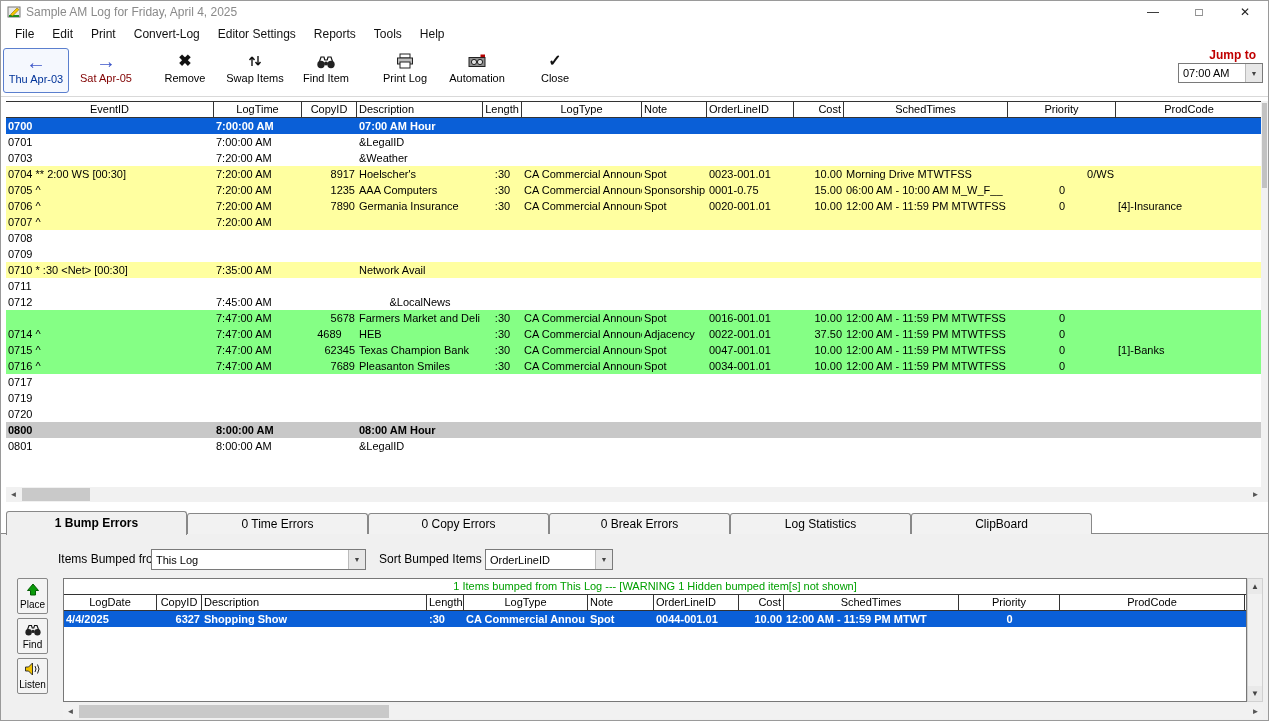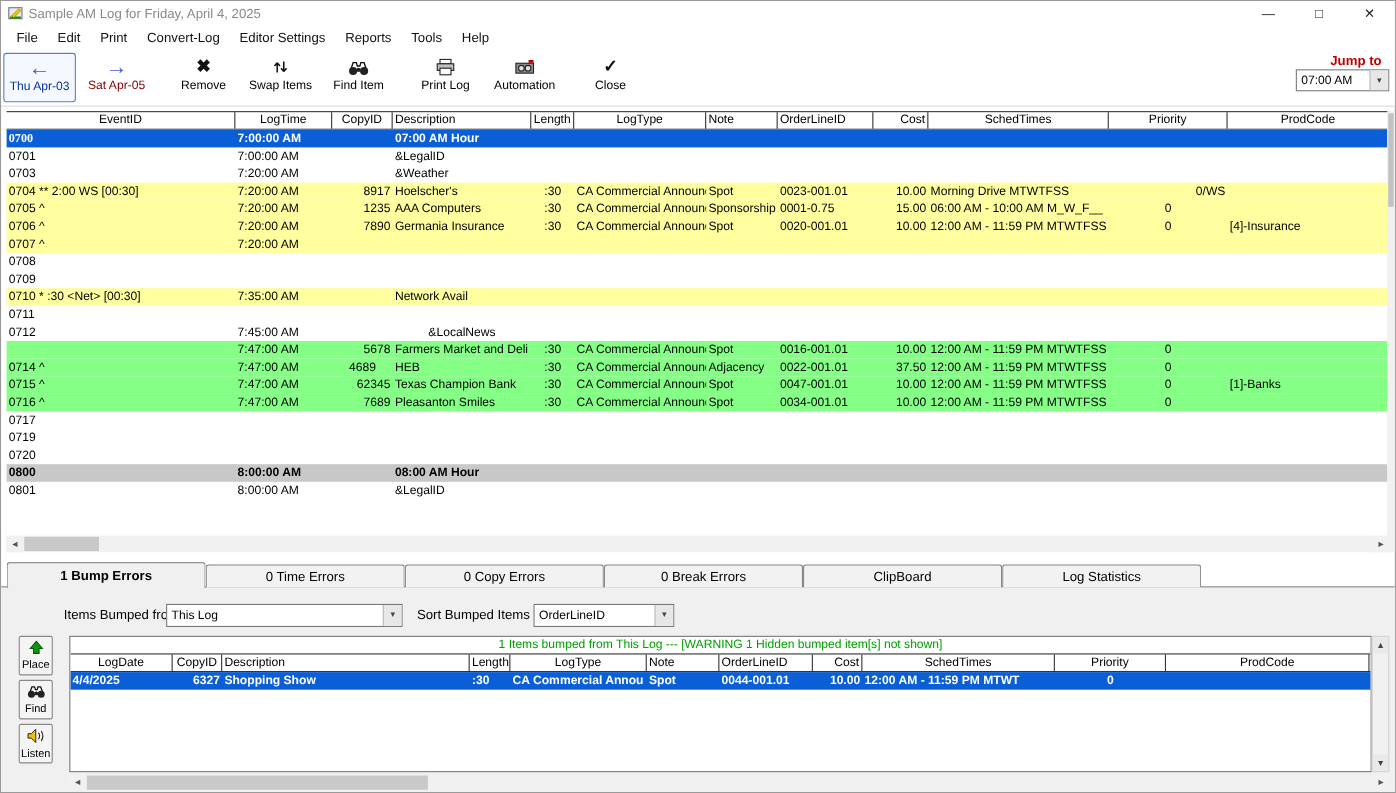--- a/index.html
+++ b/index.html
@@ -174,21 +174,21 @@
       <div class="hc" style="width: 120px; text-align: center;">LogType</div>
       <div class="hc" style="width: 65px; text-align: left;">Note</div>
       <div class="hc" style="width: 87px; text-align: left;">OrderLineID</div>
       <div class="hc" style="width: 50px; text-align: right;">Cost</div>
       <div class="hc" style="width: 164px; text-align: center;">SchedTimes</div>
       <div class="hc" style="width: 108px; text-align: center;">Priority</div>
       <div class="hc" style="width: 147px; text-align: center;">ProdCode</div>
     </div>
   <div class="log-rows" id="log-rows">
       <div class="trow selected">
-        <div class="tc" style="width: 208px; text-align: left; font-family: Liberation Serif, serif;">0700</div>
+        <div class="tc" style="width: 208px; text-align: left;">0700</div>
         <div class="tc" style="width: 88px; text-align: left;">7:00:00 AM</div>
         <div class="tc" style="width: 55px; text-align: right;"></div>
         <div class="tc" style="width: 126px; text-align: left;">07:00 AM Hour</div>
         <div class="tc" style="width: 39px; text-align: center;"></div>
         <div class="tc" style="width: 120px; text-align: left;"></div>
         <div class="tc" style="width: 65px; text-align: left;"></div>
         <div class="tc" style="width: 87px; text-align: left;"></div>
         <div class="tc" style="width: 50px; text-align: right;"></div>
         <div class="tc" style="width: 164px; text-align: left;"></div>
         <div class="tc" style="width: 108px; text-align: center;"></div>
@@ -484,22 +484,22 @@
 
   <div class="vs-top">
     <span class="vs-top-thumb"></span>
   </div>
 
   <div class="tabs" id="tabs">
       <div class="tab active">1 Bump Errors</div>
       <div class="tab">0 Time Errors</div>
       <div class="tab">0 Copy Errors</div>
       <div class="tab">0 Break Errors</div>
+      <div class="tab">Log Statistics</div>
       <div class="tab">ClipBoard</div>
-      <div class="tab">Log Statistics</div>
     </div>
 
   <div class="bump-panel">
     <span class="ctrl-label" style="left:57px;top:18px">Items Bumped from</span>
     <div class="combo combo-from">
       <span class="combo-value">This Log</span>
       <span class="combo-btn">▼</span>
     </div>
     <span class="ctrl-label" style="left:378px;top:18px">Sort Bumped Items by</span>
     <div class="combo combo-sort">

